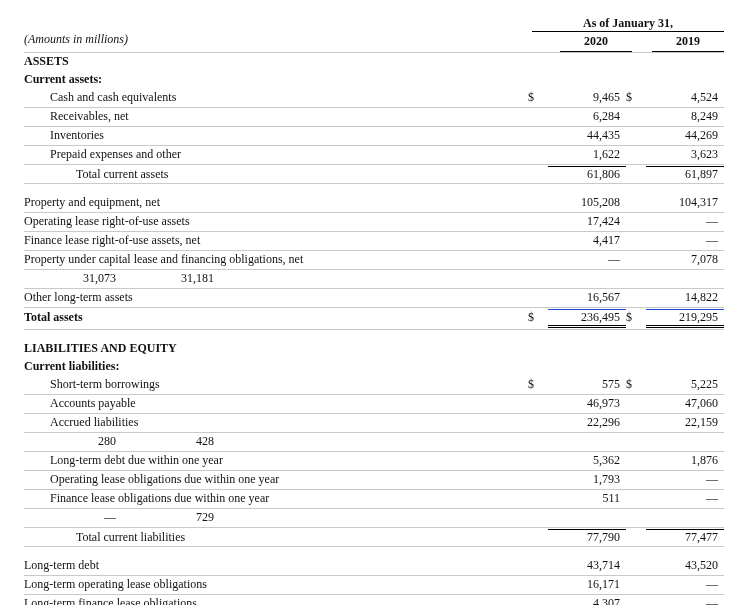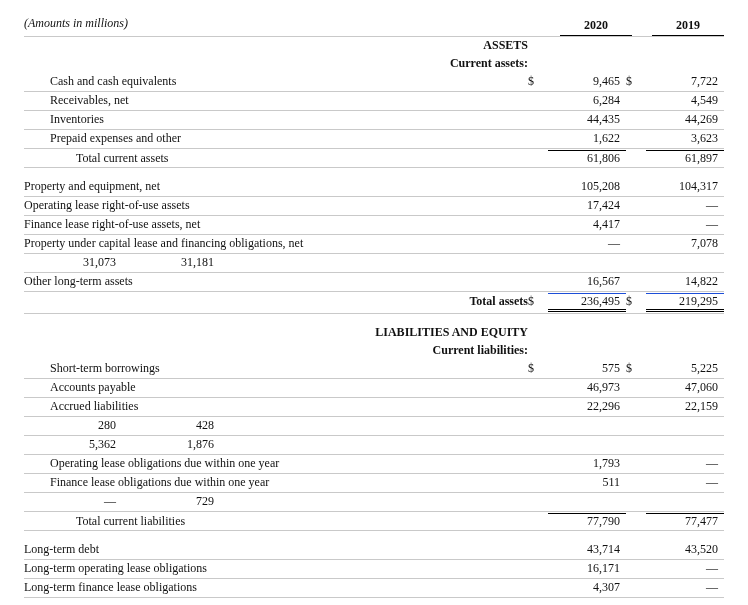--- a/index.html
+++ b/index.html
@@ -28,40 +28,41 @@
     min-height: 16px;
     padding: 1px 0;
   }
   .row.noborder { border-bottom: none; }
   .row .lbl { flex: 1 1 auto; }
   .caption-row {
     display: flex;
     border-bottom: 1px solid #c9c9c9;
   }
   .caption-row .label-col { font-style: italic; }
-  .section { font-weight: bold; text-align: right; }
+  .section { font-weight: bold; }
   .indent1 { padding-left: 26px; }
   .indent2 { padding-left: 52px; }
   .subtotal-top .valcol { border-top: 1px solid #000; }
   .grand-total .valcol { border-top: 1px solid #1d4ed8; border-bottom: 3px double #000; }
   .spacer { height: 10px; }
   .period-wrap {
     width: 192px;
     text-align: center;
     font-weight: bold;
     border-bottom: 1px solid #000;
     margin-left: auto;
   }
   .headerline1 { display:flex; }
 </style>
 </head>
 <body>
 
 <div class="headerline1">
   <div class="label-col"></div>
+  <div class="period-wrap">As of January 31,</div>
 </div>
 
 <div class="caption-row">
   <div class="label-col">(Amounts in millions)</div>
   <div class="curcol"></div>
   <div class="valcol year-header">2020</div>
   <div class="curcol"></div>
   <div class="valcol year-header">2019</div>
 </div>
 
@@ -78,28 +79,28 @@
     <div class="valcol"></div>
     <div class="curcol"></div>
     <div class="valcol"></div>
 </div>
 
 <div class="row">
   <div class="lbl indent1">Cash and cash equivalents</div>
   <div class="curcol">$</div>
   <div class="valcol">9,465</div>
   <div class="curcol">$</div>
-  <div class="valcol">7,722</div>
+  <div class="valcol">4,524</div>
 </div>
 <div class="row">
   <div class="lbl indent1">Receivables, net</div>
   <div class="curcol"></div>
     <div class="valcol">6,284</div>
   <div class="curcol"></div>
-    <div class="valcol">4,549</div>
+    <div class="valcol">8,249</div>
 </div>
 <div class="row">
   <div class="lbl indent1">Inventories</div>
   <div class="curcol"></div>
     <div class="valcol">44,435</div>
   <div class="curcol"></div>
     <div class="valcol">44,269</div>
 </div>
 <div class="row">
   <div class="lbl indent1">Prepaid expenses and other</div>
@@ -205,20 +206,21 @@
   <div class="curcol"></div>
     <div class="valcol">22,159</div>
 </div>
 <div class="row">
   <div class="curcol"></div>
     <div class="valcol">280</div>
   <div class="curcol"></div>
     <div class="valcol">428</div>
 </div>
 <div class="row">
+  <div class="lbl indent1">Long-term debt due within one year</div>
   <div class="curcol"></div>
     <div class="valcol">5,362</div>
   <div class="curcol"></div>
     <div class="valcol">1,876</div>
 </div>
 <div class="row">
   <div class="lbl indent1">Operating lease obligations due within one year</div>
   <div class="curcol"></div>
     <div class="valcol">1,793</div>
   <div class="curcol"></div>

